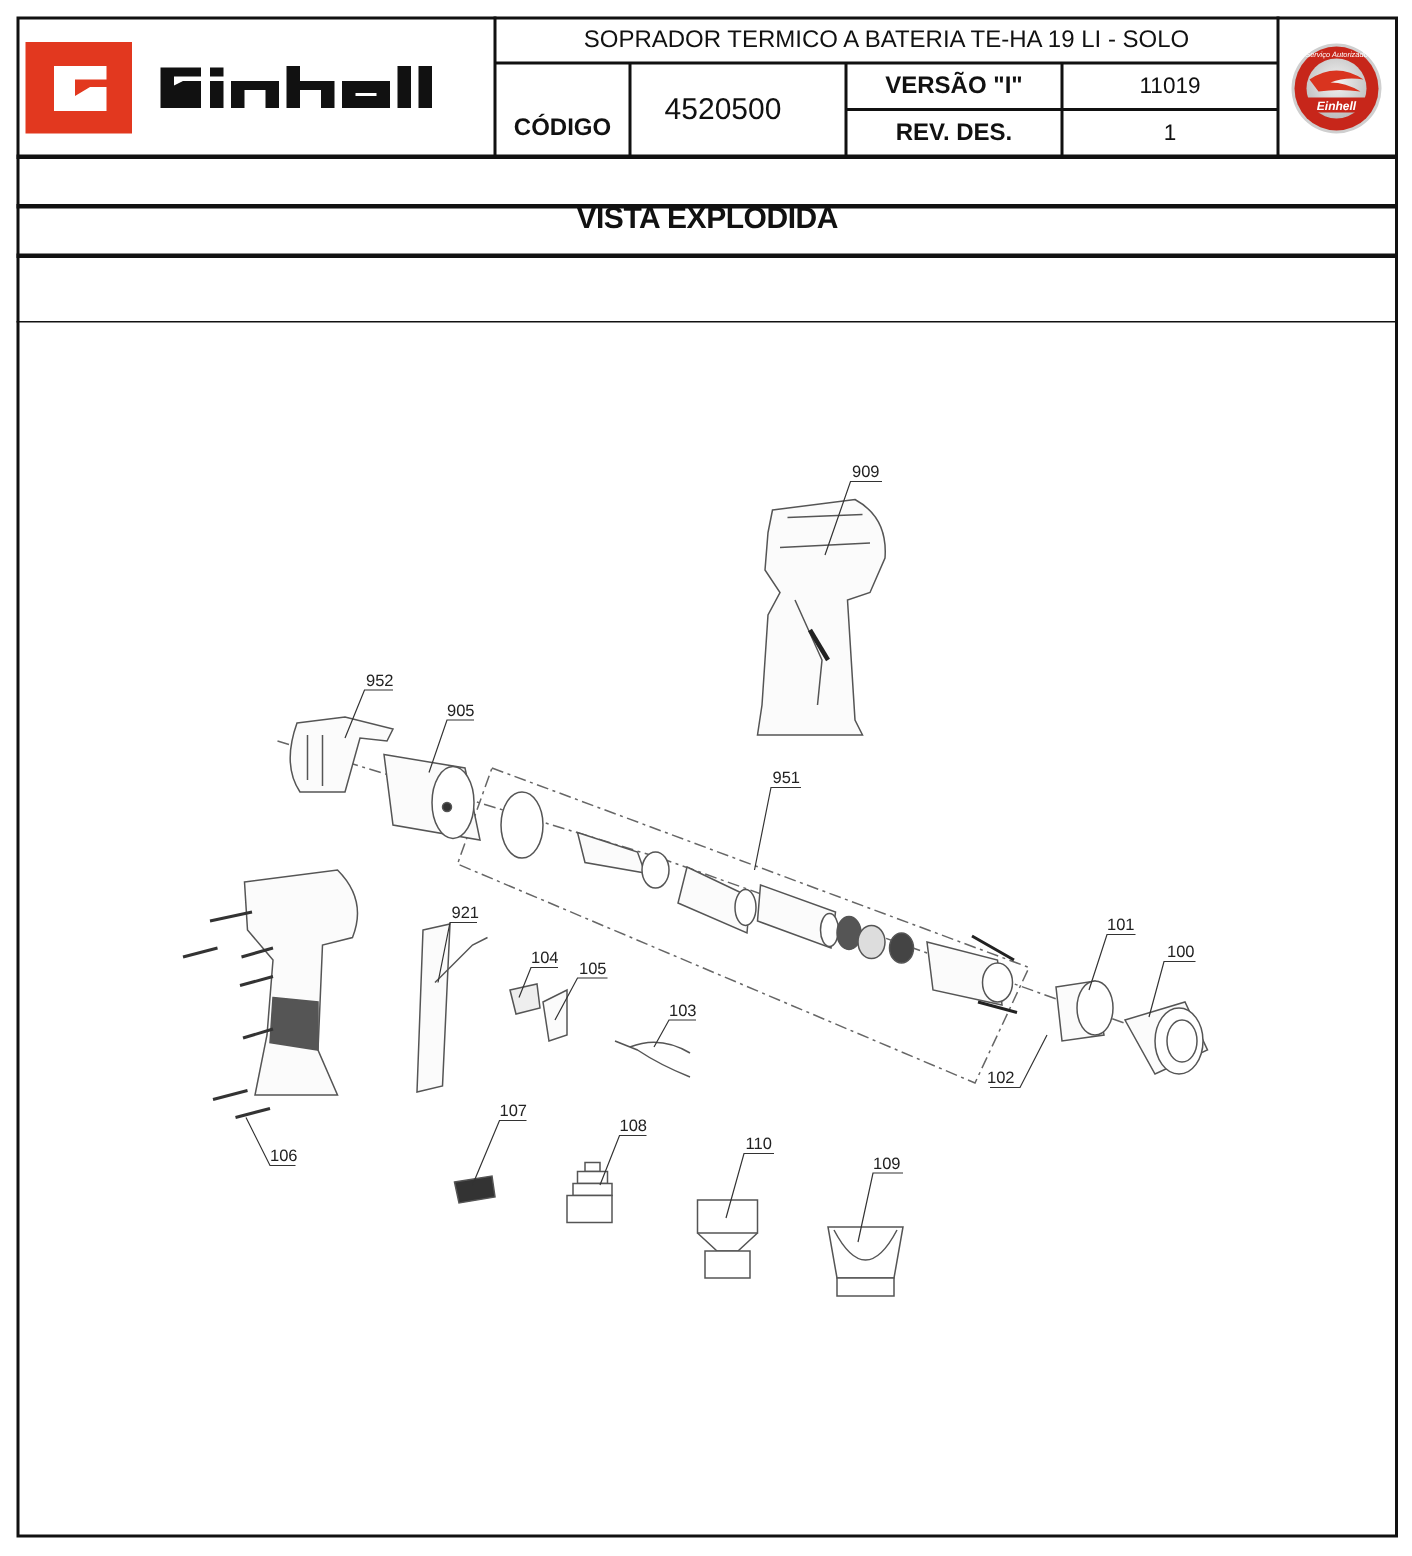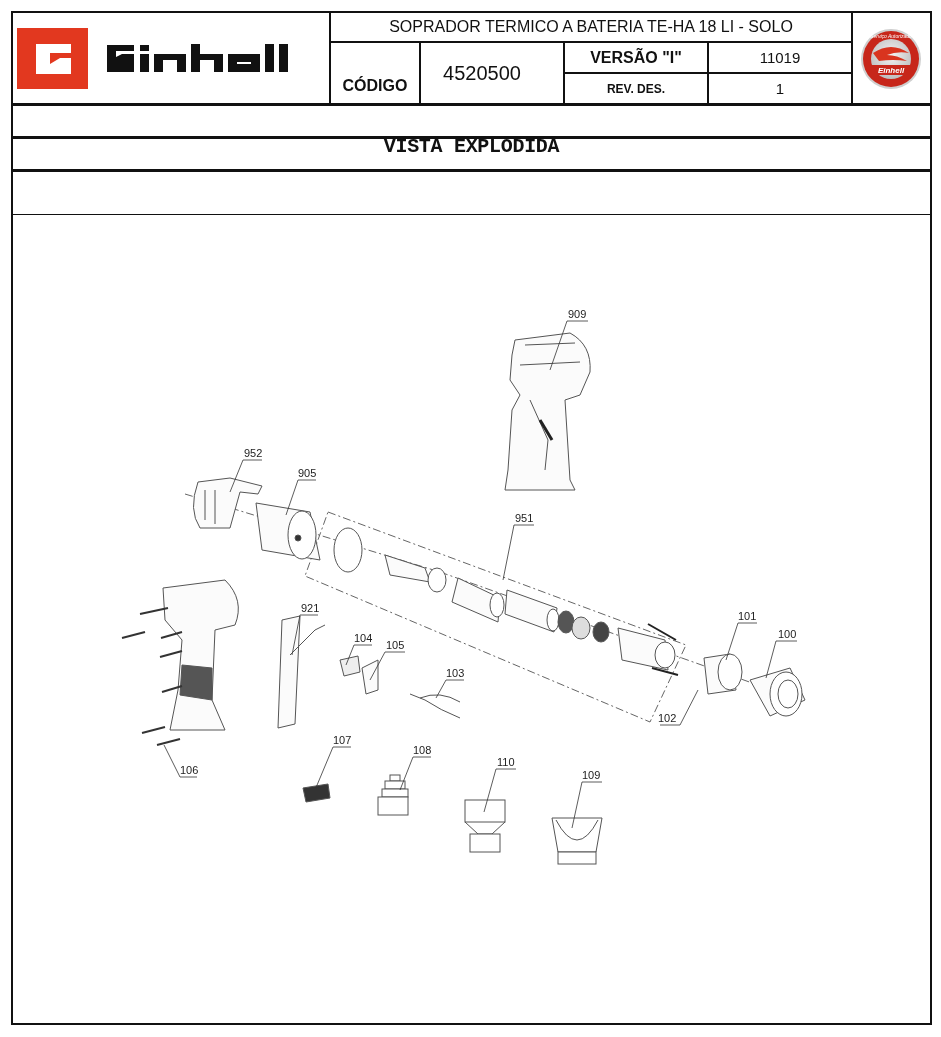--- a/index.html
+++ b/index.html
@@ -40,47 +40,47 @@
       <path d="M138 27 H170 V45 H161 V33 H147 V45 H138 Z"></path>
       <path d="M175 17 H184 V27 H207 V45 H198 V33 H184 V45 H175 Z"></path>
       <path d="M212 27 H244 V45 H212 Z"></path>
       <rect x="249" y="17" width="9" height="28"></rect>
       <rect x="263" y="17" width="9" height="28"></rect>
     </g>
     <rect x="221" y="35" width="14" height="2" fill="#ffffff"></rect>
   </svg>
 </div>
 
-<div class="cell" style="left:331px;top:12px;width:520px;height:30px;font-size:16px;">SOPRADOR TERMICO A BATERIA TE-HA 18 LI - SOLO</div>
+<div class="cell" style="left:331px;top:12px;width:520px;height:30px;font-size:16px;">SOPRADOR TERMICO A BATERIA TE-HA 19 LI - SOLO</div>
 <div class="cell b" style="left:331px;top:43px;width:88px;height:61px;font-size:16px;margin-top:12px;">CÓDIGO</div>
 <div class="cell" style="left:421px;top:43px;width:122px;height:61px;font-size:20px;">4520500</div>
 <div class="cell b" style="left:565px;top:43px;width:142px;height:29px;font-size:16px;">VERSÃO "I"</div>
 <div class="cell" style="left:709px;top:43px;width:142px;height:29px;font-size:15px;">11019</div>
-<div class="cell b" style="left:565px;top:74px;width:142px;height:29px;font-size:12px;">REV. DES.</div>
+<div class="cell b" style="left:565px;top:74px;width:142px;height:29px;font-size:16px;">REV. DES.</div>
 <div class="cell" style="left:709px;top:74px;width:142px;height:29px;font-size:15px;">1</div>
 
 <div class="abs" style="left:857px;top:27px;width:68px;height:64px;font-style:italic;">
   <svg width="68" height="64" viewBox="0 0 68 64">
     <defs>
       <radialGradient id="bg1" cx="50%" cy="40%" r="60%">
         <stop offset="0%" stop-color="#f4f4f4"></stop>
         <stop offset="100%" stop-color="#bdbdbd"></stop>
       </radialGradient>
     </defs>
     <circle cx="34" cy="32" r="30" fill="#cfcfcf"></circle>
     <circle cx="34" cy="32" r="28" fill="#c7261a"></circle>
     <circle cx="34" cy="32" r="20" fill="url(#bg1)"></circle>
     <path d="M16 26 Q34 14 52 26 Q40 24 30 28 Q40 28 50 34 Q36 32 22 34 Z" fill="#d9341f"></path>
     <rect x="12" y="38" width="44" height="10" fill="#c7261a"></rect>
     <text x="34" y="46" font-size="8" fill="#ffffff" text-anchor="middle" font-weight="bold">Einhell</text>
     <text x="34" y="11" font-size="5" fill="#ffffff" text-anchor="middle">Serviço Autorizado</text>
   </svg>
 </div>
 
-<div class="cell b" style="left:13px;top:139px;width:917px;height:14px;font-size:20px;font-family:Liberation Mono, monospace;letter-spacing:-0.3px;">VISTA EXPLODIDA</div>
+<div class="cell b" style="left:13px;top:139px;width:917px;height:14px;font-size:20px;font-family:Liberation Sans, sans-serif;letter-spacing:-0.3px;">VISTA EXPLODIDA</div>
 
 <div class="abs" style="left:13px;top:215px;width:917px;height:808px;text-decoration:underline;">
   <svg width="917" height="808" viewBox="13 215 917 808" fill="none" stroke="#555" stroke-width="1">
 
     <g stroke="#666" stroke-dasharray="8,3,2,3">
       <line x1="185" y1="494" x2="440" y2="572"></line>
       <line x1="440" y1="572" x2="800" y2="700"></line>
       <polygon points="328,512 686,645 650,722 305,576"></polygon>
     </g>
 

